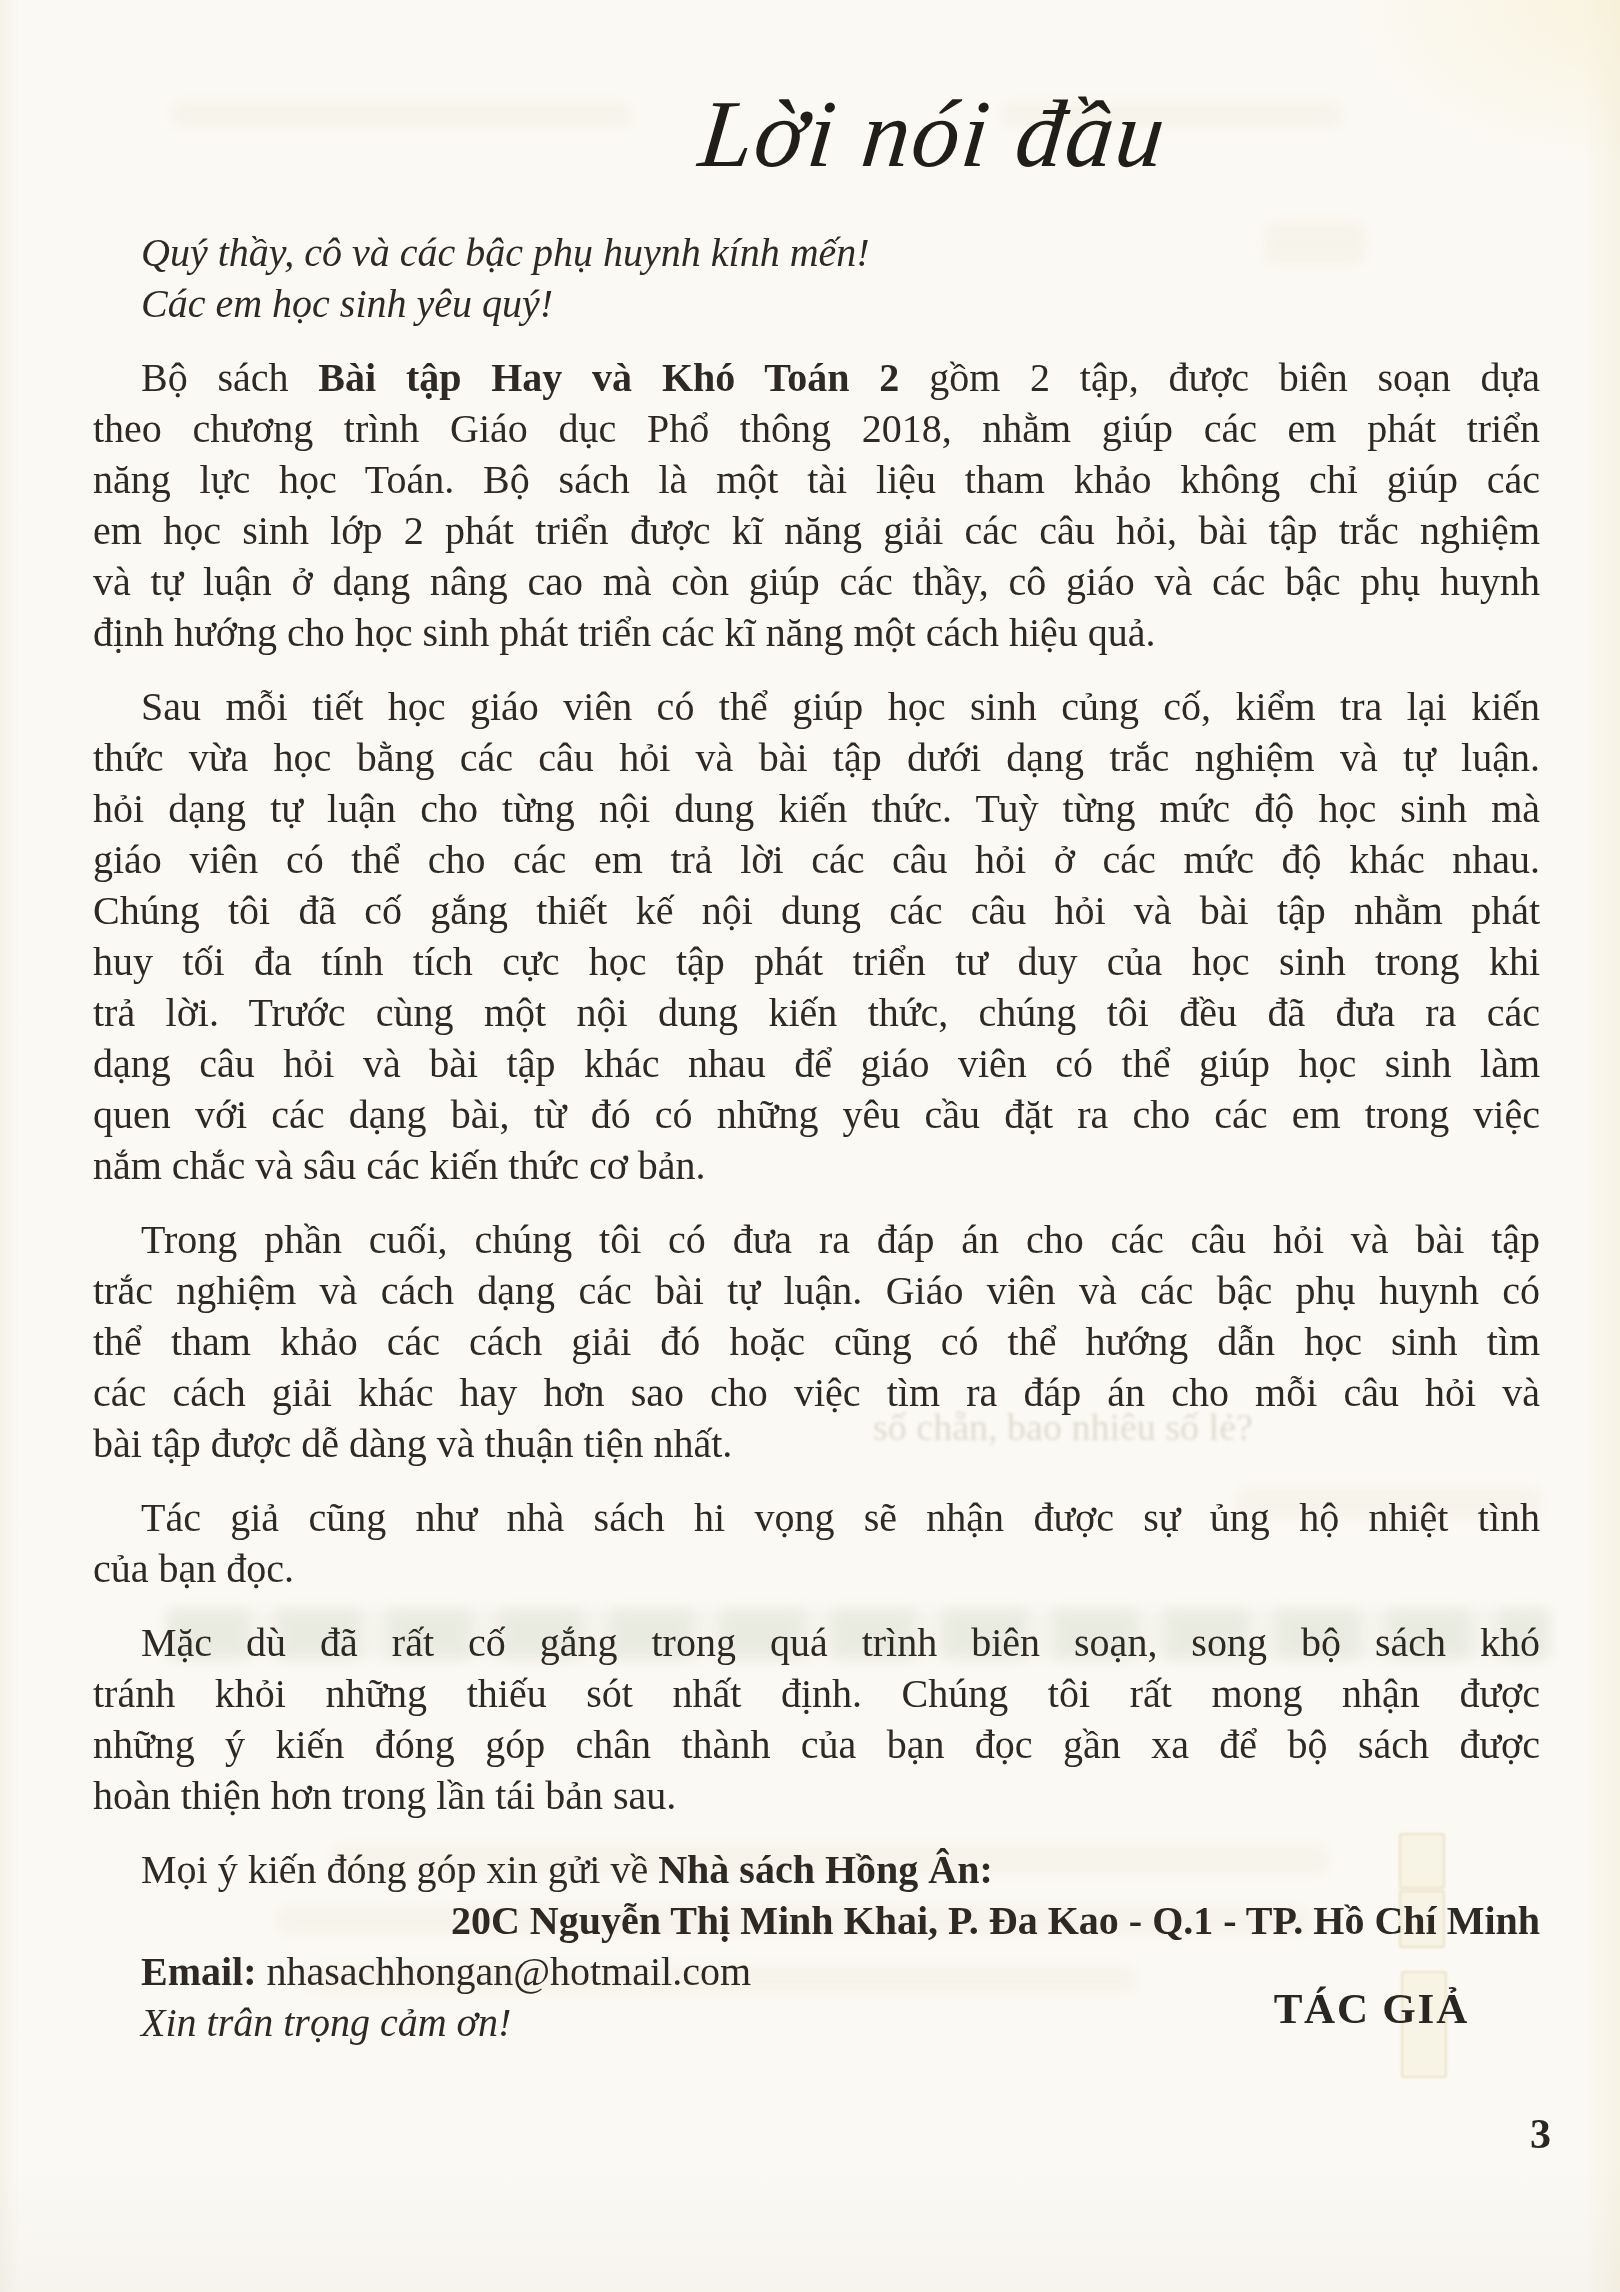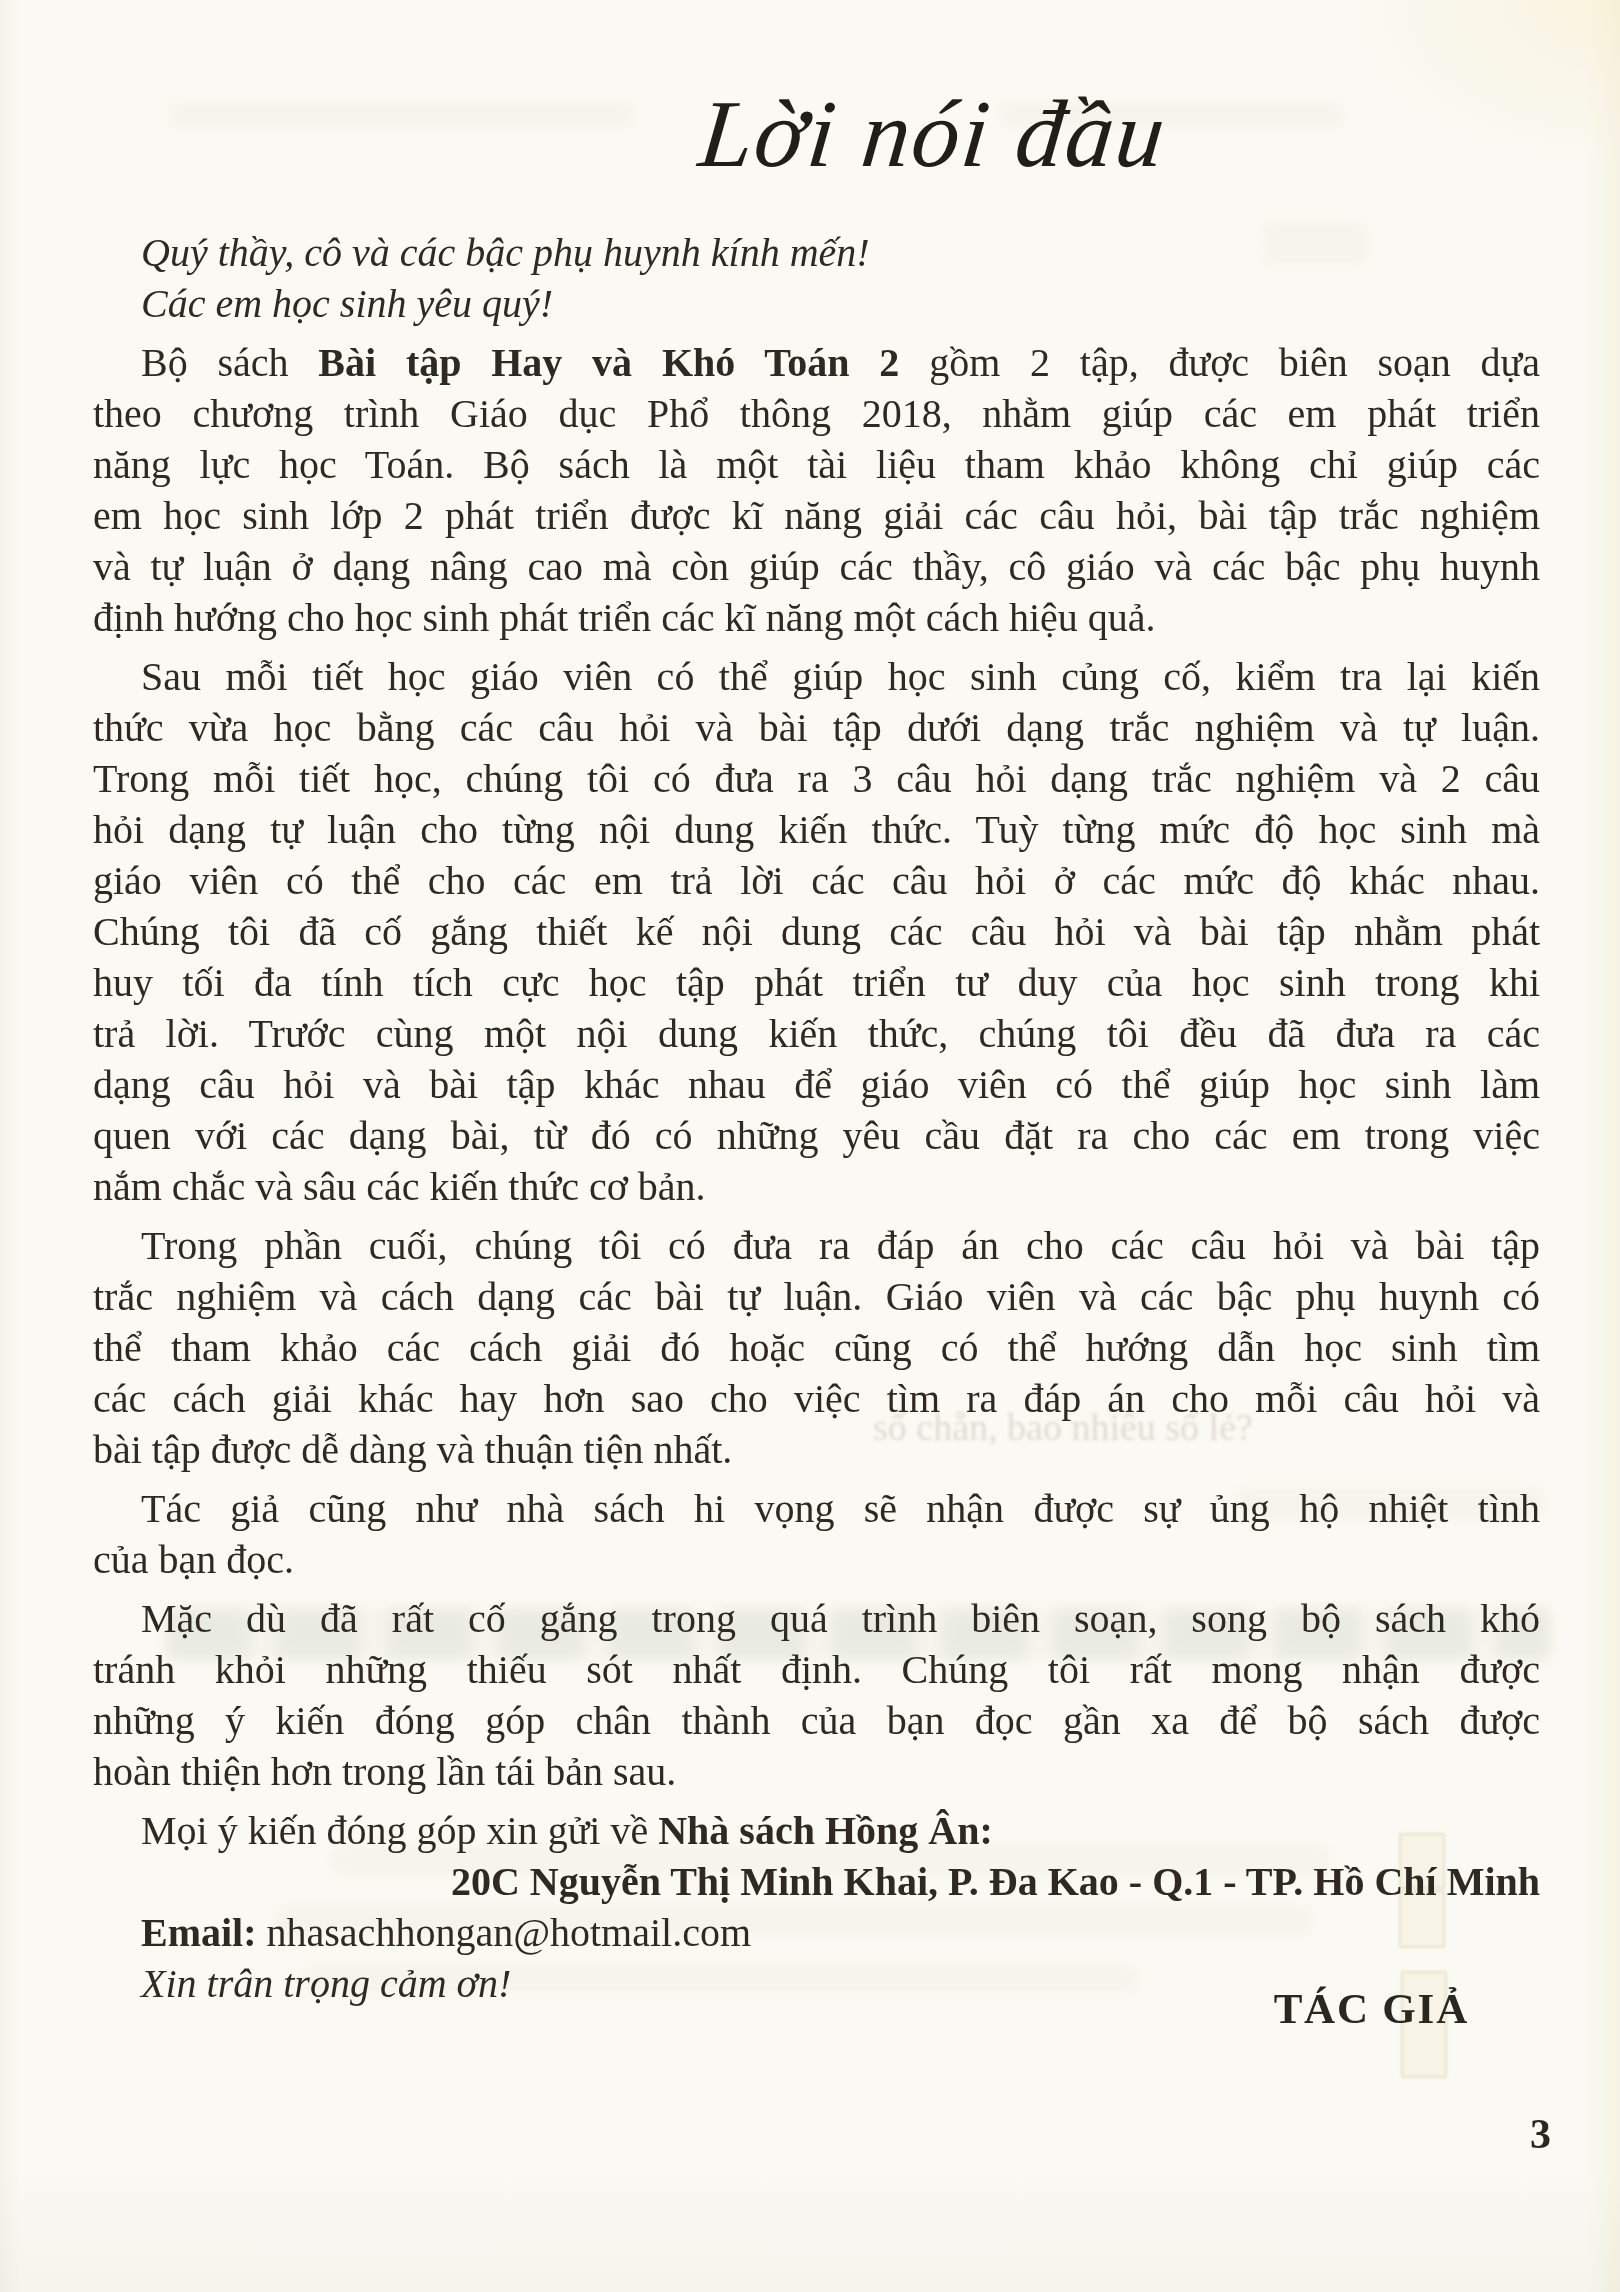--- a/index.html
+++ b/index.html
@@ -31,21 +31,21 @@
     transform:skewX(-6deg);
     letter-spacing:1.8px;
     white-space:nowrap;
   }
   .text-block{
     position:absolute;left:93px;top:227px;width:1447px;
     font-size:40px;line-height:51px;
   }
   .line{min-height:51px;}
   .line.j{text-align:justify;text-align-last:justify;}
-  .line.gap{margin-top:8px;}
+  .line.gap{margin-top:23px;}
   .ind1{text-indent:48px;}
   .ind2{text-indent:85px;text-align:right;}
   .b{font-weight:bold;}
   .it{font-style:italic;}
   .signoff{
     position:absolute;top:1984px;right:152px;
     font-weight:bold;font-size:43px;letter-spacing:1.8px;color:#2a2620;
   }
   .pagenum{
     position:absolute;top:2110px;right:70px;
@@ -92,21 +92,20 @@
       <div class="line ind1"><span class="it">Quý thầy, cô và các bậc phụ huynh kính mến!</span></div>
       <div class="line ind1"><span class="it">Các em học sinh yêu quý!</span></div>
       <div class="line j ind1 gap"><span class="">Bộ sách </span><span class="b ">Bài tập Hay và Khó Toán 2</span><span class=""> gồm 2 tập, được biên soạn dựa</span></div>
       <div class="line j"><span class="">theo chương trình Giáo dục Phổ thông 2018, nhằm giúp các em phát triển</span></div>
       <div class="line j"><span class="">năng lực học Toán. Bộ sách là một tài liệu tham khảo không chỉ giúp các</span></div>
       <div class="line j"><span class="">em học sinh lớp 2 phát triển được kĩ năng giải các câu hỏi, bài tập trắc nghiệm</span></div>
       <div class="line j"><span class="">và tự luận ở dạng nâng cao mà còn giúp các thầy, cô giáo và các bậc phụ huynh</span></div>
       <div class="line"><span class="">định hướng cho học sinh phát triển các kĩ năng một cách hiệu quả.</span></div>
       <div class="line j ind1 gap"><span class="">Sau mỗi tiết học giáo viên có thể giúp học sinh củng cố, kiểm tra lại kiến</span></div>
       <div class="line j"><span class="">thức vừa học bằng các câu hỏi và bài tập dưới dạng trắc nghiệm và tự luận.</span></div>
-      <div class="line j"><span class="">Trong mỗi tiết học, chúng tôi có đưa ra 3 câu hỏi dạng trắc nghiệm và 2 câu</span></div>
       <div class="line j"><span class="">hỏi dạng tự luận cho từng nội dung kiến thức. Tuỳ từng mức độ học sinh mà</span></div>
       <div class="line j"><span class="">giáo viên có thể cho các em trả lời các câu hỏi ở các mức độ khác nhau.</span></div>
       <div class="line j"><span class="">Chúng tôi đã cố gắng thiết kế nội dung các câu hỏi và bài tập nhằm phát</span></div>
       <div class="line j"><span class="">huy tối đa tính tích cực học tập phát triển tư duy của học sinh trong khi</span></div>
       <div class="line j"><span class="">trả lời. Trước cùng một nội dung kiến thức, chúng tôi đều đã đưa ra các</span></div>
       <div class="line j"><span class="">dạng câu hỏi và bài tập khác nhau để giáo viên có thể giúp học sinh làm</span></div>
       <div class="line j"><span class="">quen với các dạng bài, từ đó có những yêu cầu đặt ra cho các em trong việc</span></div>
       <div class="line"><span class="">nắm chắc và sâu các kiến thức cơ bản.</span></div>
       <div class="line j ind1 gap"><span class="">Trong phần cuối, chúng tôi có đưa ra đáp án cho các câu hỏi và bài tập</span></div>
       <div class="line j"><span class="">trắc nghiệm và cách dạng các bài tự luận. Giáo viên và các bậc phụ huynh có</span></div>

